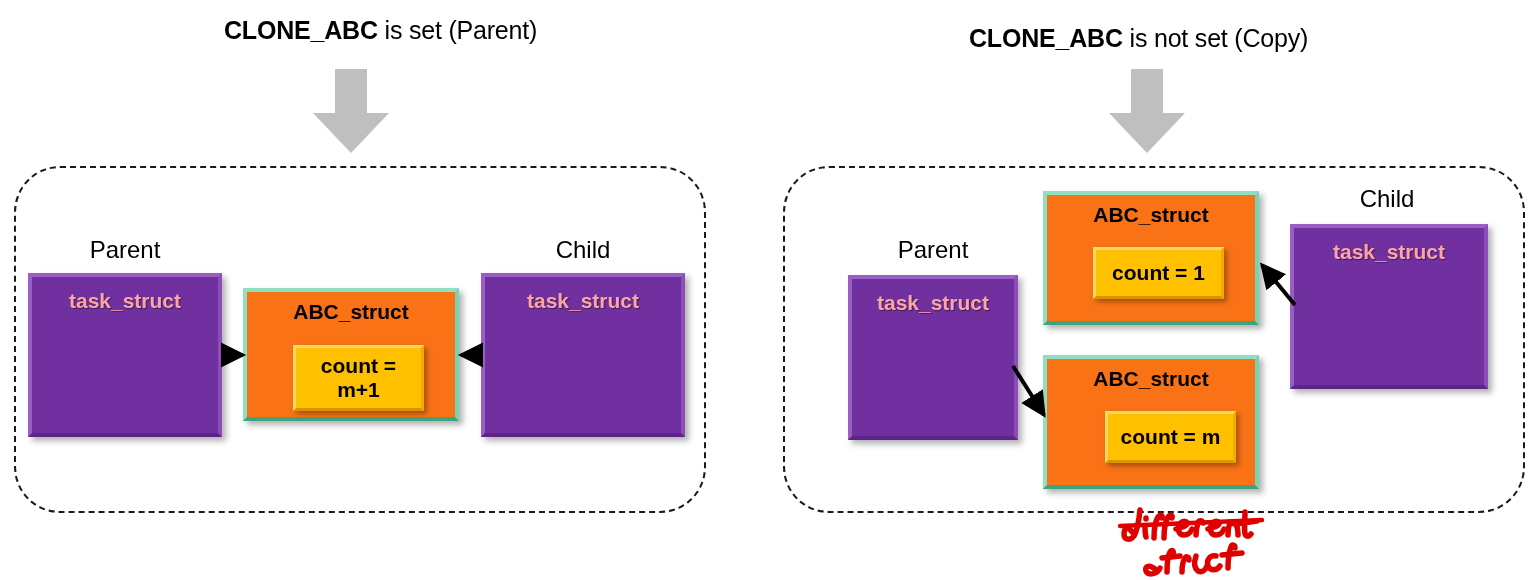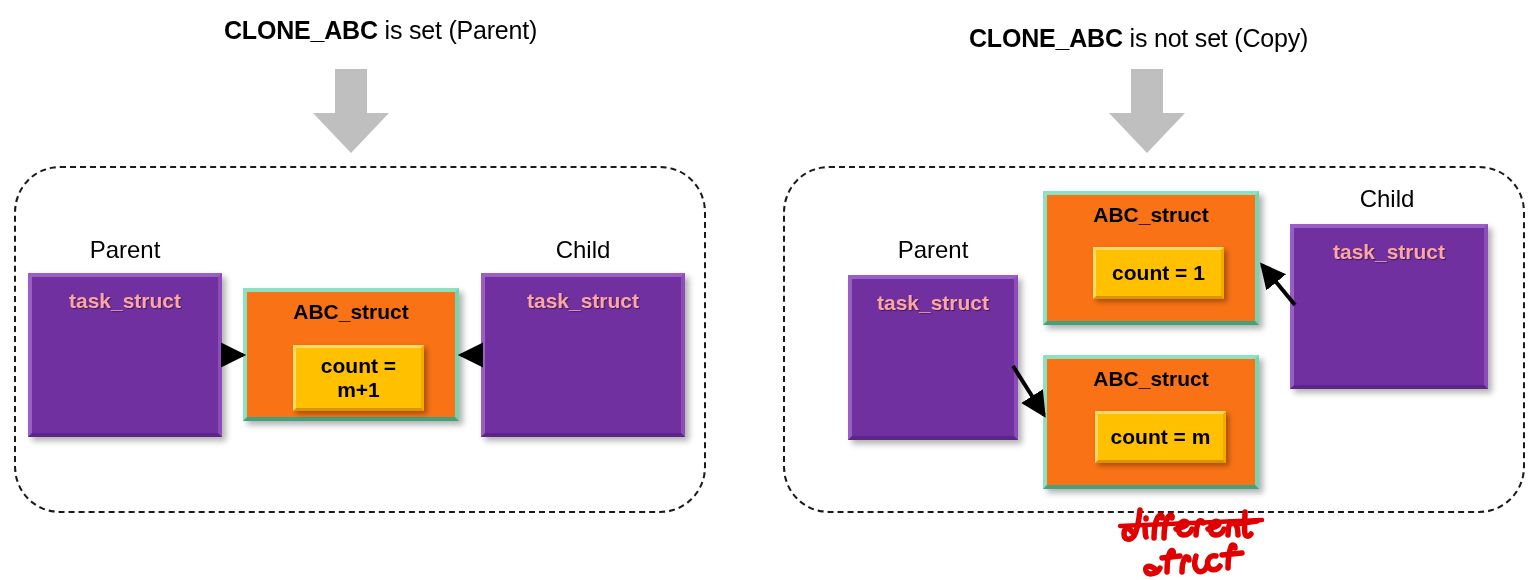--- a/index.html
+++ b/index.html
@@ -201,21 +201,21 @@
 
   <div class="box3d green" style="left:1043px; top:191px; width:216px; height:134px;">
     <div class="box-label" style="top:8px;">ABC_struct</div>
     <div class="yellow" style="position:absolute; left:46px; top:52px; width:125px; height:46px;">
       <div class="count-text">count = 1</div>
     </div>
   </div>
 
   <div class="box3d green" style="left:1043px; top:355px; width:216px; height:134px;">
     <div class="box-label" style="top:8px;">ABC_struct</div>
-    <div class="yellow" style="position:absolute; left:48px; top:52px; width:125px; height:46px;text-align:right;">
+    <div class="yellow" style="position:absolute; left:58px; top:52px; width:125px; height:46px;text-align:right;">
       <div class="count-text">count = m</div>
     </div>
   </div>
 
   <div class="node-caption" style="left:1290px; top:185px; width:194px;">Child</div>
 
   <div class="box3d purple" style="left:1290px; top:224px; width:198px; height:165px;">
     <div class="box-label" style="top:12px;">task_struct</div>
   </div>
 

